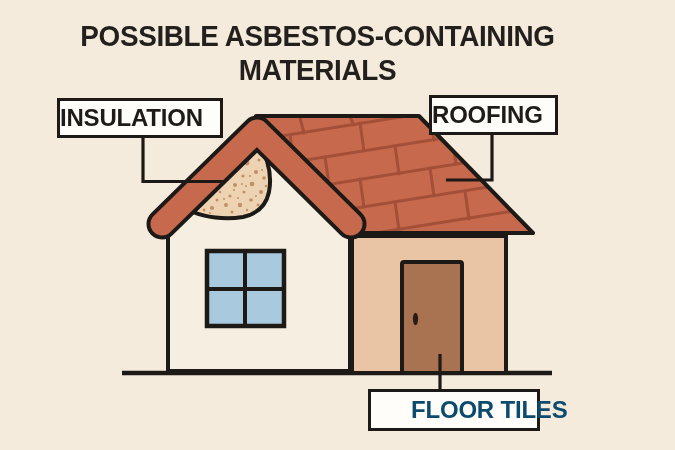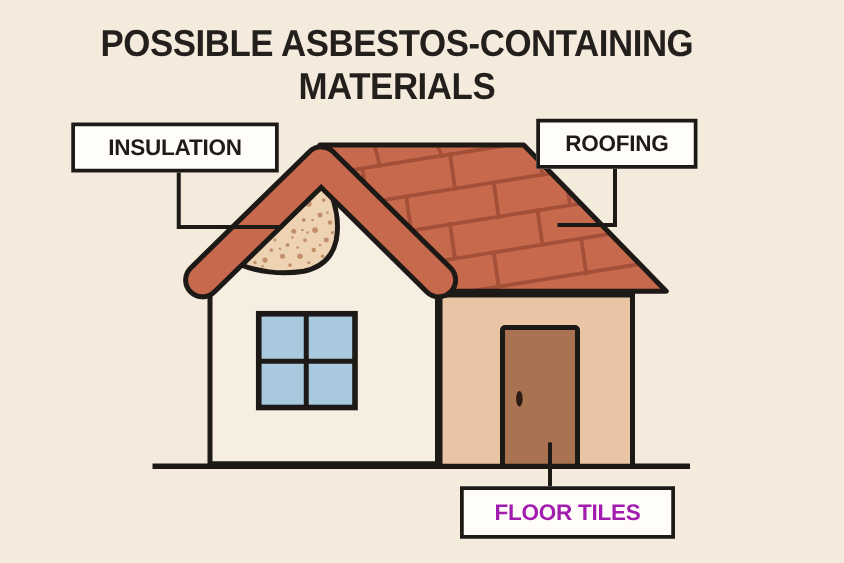--- a/index.html
+++ b/index.html
@@ -21,22 +21,22 @@
     transform:scaleX(0.93);
     transform-origin:50% 0;
   }
   .callout{
     position:absolute;
     box-sizing:border-box;
     border-style:solid;
     border-width:3.5px;
     display:flex;
     align-items:center;
-    justify-content:center;
-    font-size:18px;
+    justify-content:flex-start;
+    font-size:24px;
     font-weight:bold;
     letter-spacing:-0.2px;
     white-space:nowrap;
   }
   .callout.insulation{left:57px;top:98px;width:166px;height:40px;}
   .callout.roofing{left:429px;top:95px;width:129px;height:40px;}
   .callout.floor-tiles{left:368px;top:389px;width:172px;height:42px;}
 </style>
 </head>
 <body style="background: rgb(245, 235, 220);">
@@ -147,16 +147,16 @@
     <div>POSSIBLE ASBESTOS-CONTAINING</div>
     <div>MATERIALS</div>
   </div>
 
   <div class="callout insulation" style="background: rgb(255, 253, 249); border-color: rgb(28, 25, 23); color: rgb(31, 27, 25);">
     <span>INSULATION</span>
   </div>
   <div class="callout roofing" style="background: rgb(255, 253, 249); border-color: rgb(28, 25, 23); color: rgb(31, 27, 25);">
     <span>ROOFING</span>
   </div>
-  <div class="callout floor-tiles" style="background: rgb(255, 253, 249); border-color: rgb(28, 25, 23); color: #a21caf;">
+  <div class="callout floor-tiles" style="background: rgb(255, 253, 249); border-color: rgb(28, 25, 23); color: #0c4a6e; padding-left: 40px;">
     <span>FLOOR TILES</span>
   </div>
 </div>
 
 </body></html>

